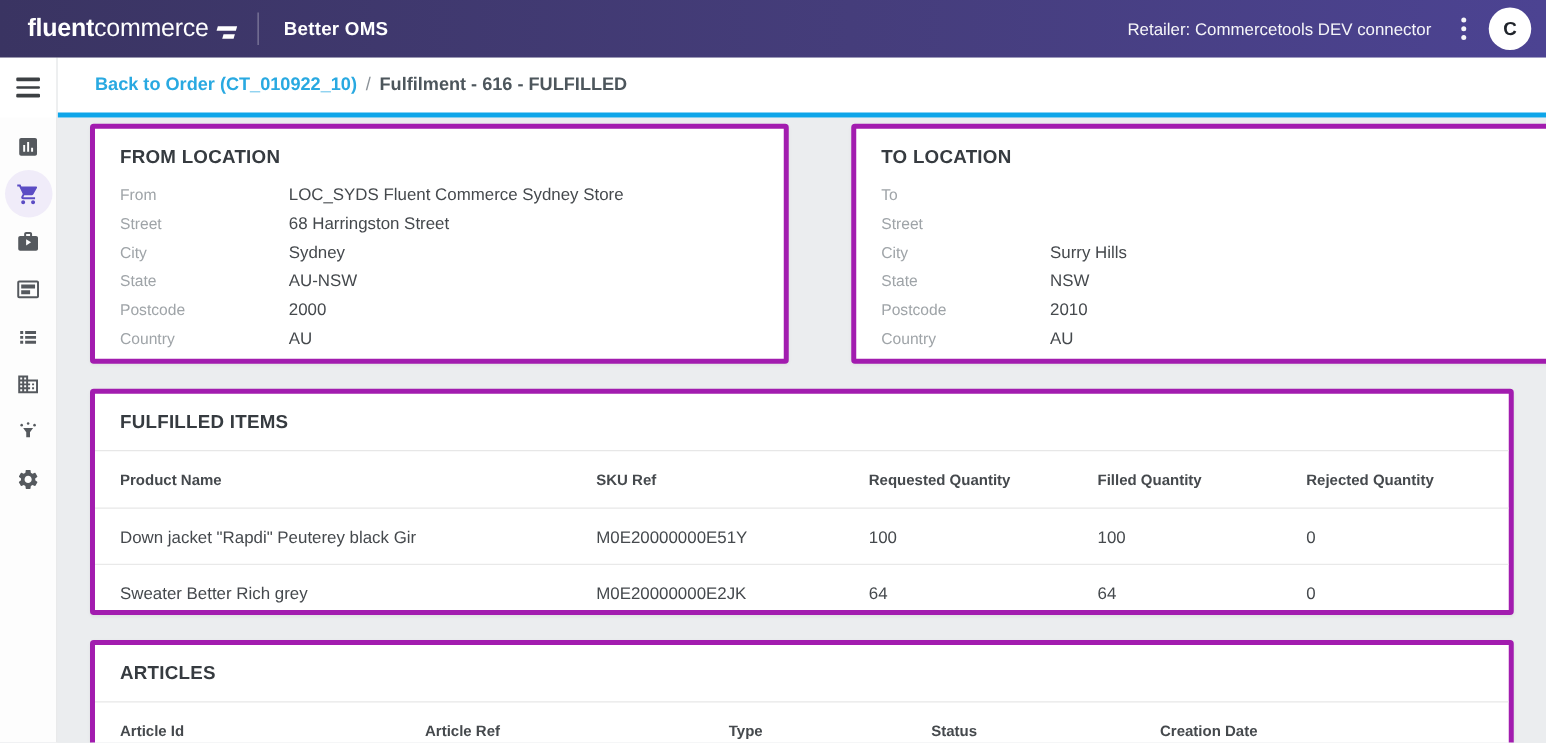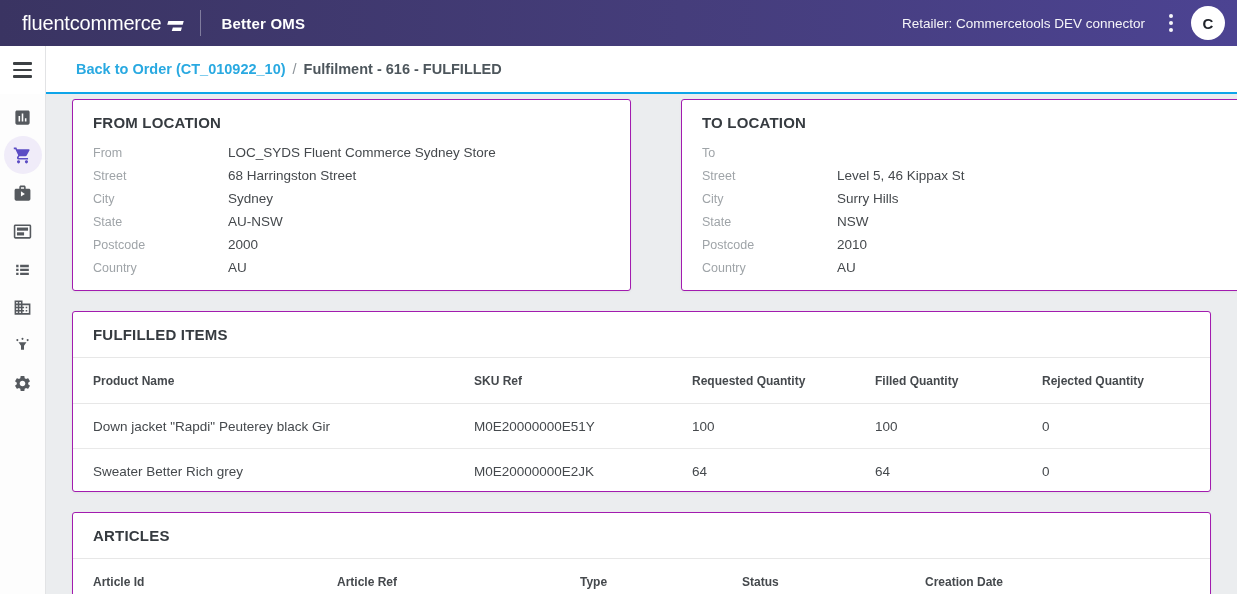--- a/index.html
+++ b/index.html
@@ -11,39 +11,39 @@
     color:#45494d;
   }
 
   
   .header {
     position:absolute; top:0; left:0; width:1237px; height:46px;
     background:linear-gradient(90deg,#3a3462 0%, #453d7b 55%, #4c4392 100%);
     display:flex; align-items:center; color:#fff; z-index:10;
   }
   .logo { margin-left:22px; display:flex; align-items:baseline; cursor:pointer; }
-  .logo .b { font-size:20px; font-weight:400; letter-spacing:-0.2px;text-align:right; }
+  .logo .b { font-size:20px; font-weight:700; letter-spacing:-0.2px;text-align:right; }
   .logo .l { font-size:20px; font-weight:300; letter-spacing:-0.2px; }
   .logo-glyph { margin-left:3px; align-self:center; margin-top:6px; }
   .hdr-divider { width:1px; height:26px; background:rgba(255,255,255,0.35); margin:0 20px 0 16px; }
   .app-title { font-size:15px; font-weight:600; letter-spacing:0.2px; }
   .header-right { margin-left:auto; display:flex; align-items:center; margin-right:12px;justify-content:center; }
   .retailer { font-size:13.5px; font-weight:400; opacity:0.95; }
   .kebab { width:24px; height:30px; display:flex; flex-direction:column; align-items:center; justify-content:center; gap:3px; margin:0 8px 0 14px; cursor:pointer; }
   .kebab i { width:4px; height:4px; border-radius:50%; background:#fff; opacity:0.95; }
   .avatar {
     width:34px; height:34px; border-radius:50%; background:#fff; color:#20242b;
     display:flex; align-items:center; justify-content:center;
     font-size:15px; font-weight:600; cursor:pointer;
   }
 
   
   .topstrip {
     position:absolute; top:46px; left:46px; right:0; height:48px;
-    background:#fff; border-bottom:2px solid #0ea5e9;
+    background:#fff; border-bottom:4px solid #0ea5e9;
     display:flex; align-items:center; z-index:5;
   }
   .breadcrumb { margin-left:30px; font-size:14.5px; font-weight:600; display:flex; gap:7px; align-items:center; }
   .bc-link { color:#29a9e1; cursor:pointer; text-decoration:none; }
   .bc-sep { color:#8b9298; font-weight:400; }
   .bc-current { color:#4d565c; }
 
   
   .sidebar {
     position:absolute; top:46px; left:0; width:46px; bottom:0;
@@ -55,21 +55,21 @@
   }
   .hamburger span { width:19px; height:2.5px; background:#3c4043; border-radius:1px; }
   .side-items { position:absolute; top:52px; left:0; width:45px; display:flex; flex-direction:column; align-items:center; }
   .side-item { width:38px; height:38px; display:flex; align-items:center; justify-content:center; cursor:pointer; border-radius:50%; }
   .side-item svg { width:19px; height:19px; fill:#55595e; }
   .side-item.active { background:#f0ecf9; }
   .side-item.active svg { fill:#5b4cc4; }
 
   
   .card {
-    position:absolute; background:#fff; border:1px solid #a21caf; border-radius:3px;
+    position:absolute; background:#fff; border:4px solid #a21caf; border-radius:3px;
     box-shadow:0 1px 3px rgba(0,0,0,0.05);
   }
   .card-from { left:72px; top:99px; width:559px; height:192px; padding:14px 20px; }
   .card-to   { left:681px; top:99px; width:560px; height:192px; padding:14px 20px; }
   .card-items { left:72px; top:311px; width:1139px; height:181px; }
   .card-articles { left:72px; top:512px; width:1139px; height:130px; }
 
   .sec-title { font-size:15px; font-weight:700; color:#363b40; letter-spacing:0.2px; }
   .loc-fields { margin-top:10px; }
   .loc-row { display:grid; grid-template-columns:135px 1fr; height:23px; align-items:center; }
@@ -211,21 +211,20 @@
 
 <div class="card card-to">
   <div class="sec-title">TO LOCATION</div>
   <div class="loc-fields">
     <div class="loc-row">
         <span class="loc-label">To</span>
         <span class="loc-value"><span class="blur-box"></span></span>
       </div>
     <div class="loc-row">
         <span class="loc-label">Street</span>
-        <span class="loc-value">Level 5, 46 Kippax St</span>
       </div>
     <div class="loc-row">
         <span class="loc-label">City</span>
         <span class="loc-value">Surry Hills</span>
       </div>
     <div class="loc-row">
         <span class="loc-label">State</span>
         <span class="loc-value">NSW</span>
       </div>
     <div class="loc-row">

